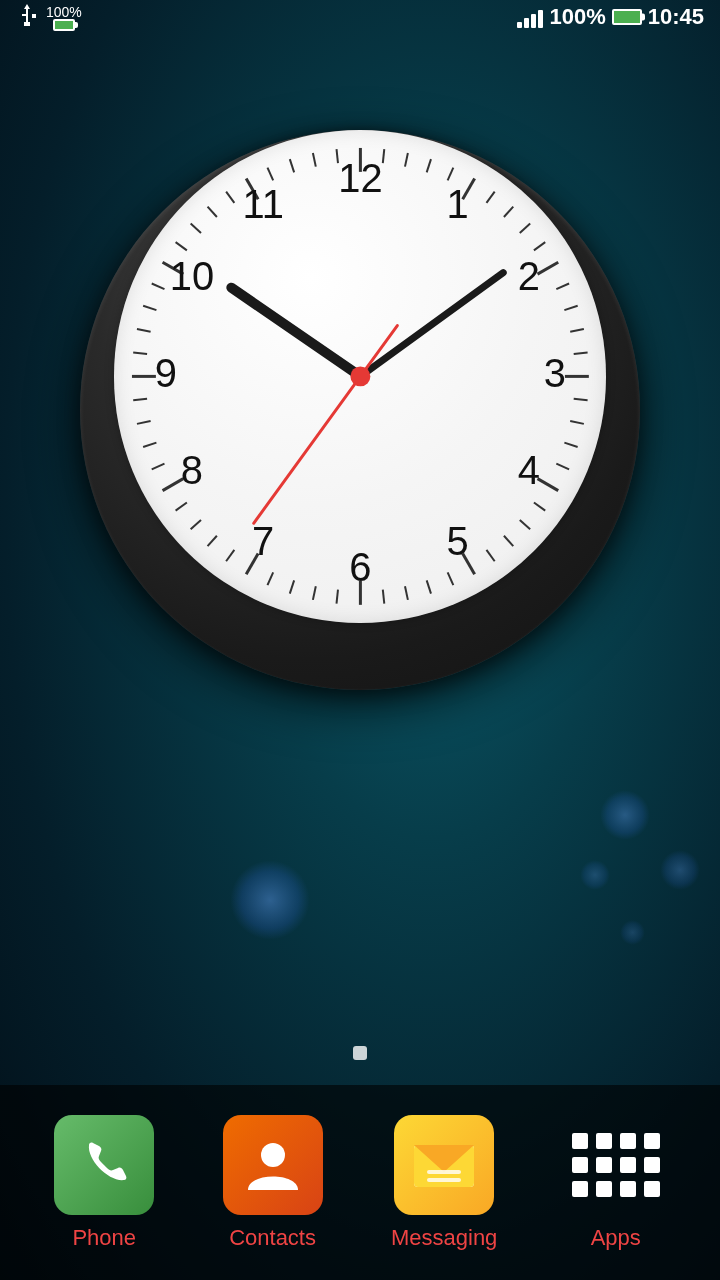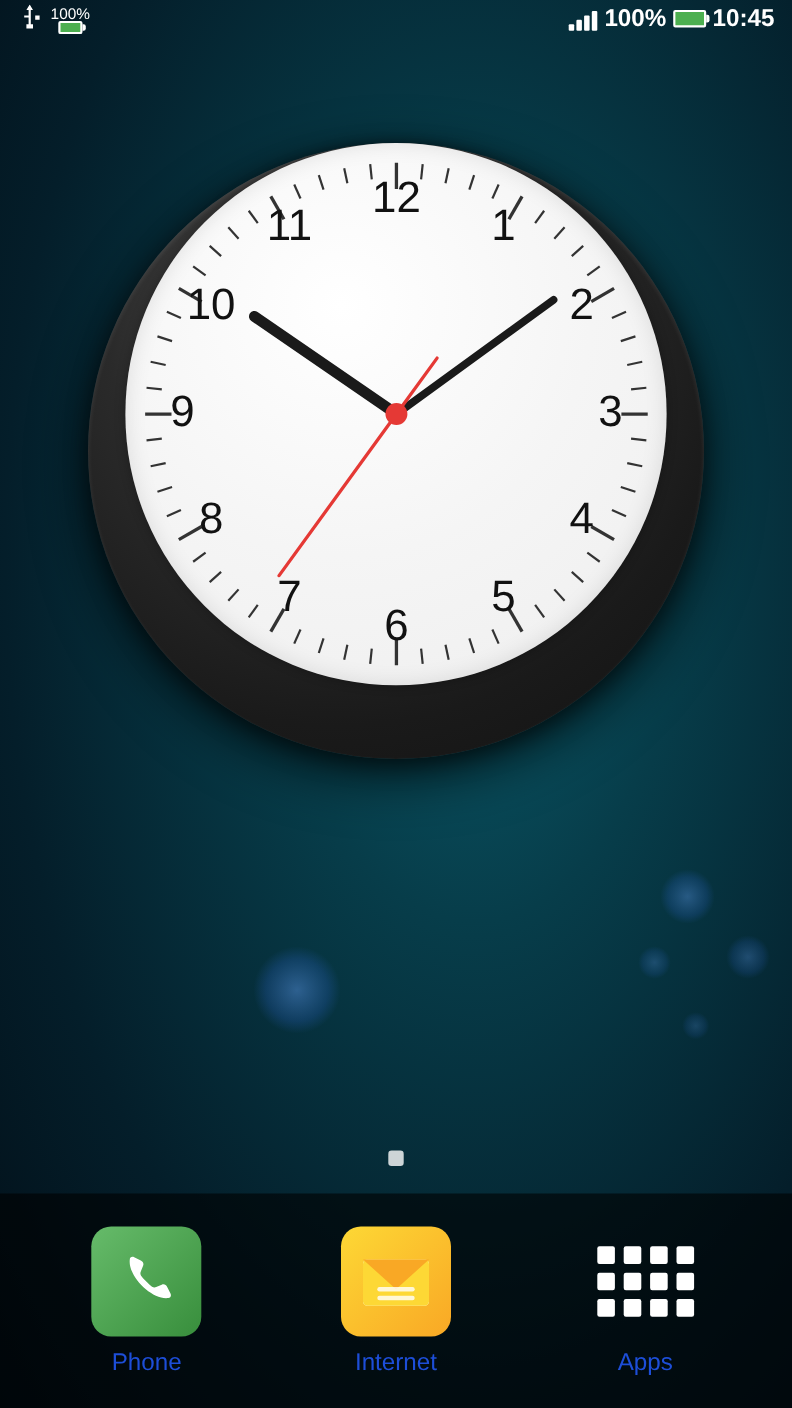--- a/index.html
+++ b/index.html
@@ -201,21 +201,21 @@
       width: 100px;
       height: 100px;
       border-radius: 18px;
       display: flex;
       align-items: center;
       justify-content: center;
       overflow: hidden;
     }
 
     .dock-label {
-      color: #1d4ed8;
+      color: #ef4444;
       font-size: 22px;
     }
 
     
     .icon-phone {
       background: linear-gradient(135deg, #66bb6a, #388e3c);
     }
 
     
     .icon-contacts {
@@ -391,36 +391,45 @@
 
   <div class="dock-item">
     <div class="dock-icon icon-phone">
       <svg width="60" height="60" viewBox="0 0 60 60" fill="white">
         <path d="M15 10 C15 8 17 7 19 8 L25 11 C27 12 28 14 27 16 L25 21 C24 23 25 25 27 27 L33 33 C35 35 37 36 39 35 L44 33 C46 32 48 33 49 35 L52 41 C53 43 52 45 50 45 C35 47 13 25 15 10Z"></path>
       </svg>
     </div>
     <span class="dock-label">Phone</span>
   </div>
 
+  <div class="dock-item">
+    <div class="dock-icon icon-contacts">
+      <svg width="70" height="70" viewBox="0 0 70 70" fill="white">
+        <circle cx="35" cy="25" r="12"></circle>
+        <path d="M10 60 C10 42 60 42 60 60Z"></path>
+      </svg>
+    </div>
+    <span class="dock-label">Contacts</span>
+  </div>
 
   <div class="dock-item">
     <div class="dock-icon icon-messaging">
       <svg width="70" height="70" viewBox="0 0 70 70">
 
         <rect x="5" y="15" width="60" height="42" rx="4" ry="4" fill="white"></rect>
 
         <rect x="5" y="15" width="60" height="42" rx="4" ry="4" fill="#fdd835"></rect>
 
         <polygon points="5,15 35,42 65,15" fill="#f9a825"></polygon>
 
         <rect x="18" y="48" width="34" height="4" rx="2" fill="white" opacity="0.8"></rect>
         <rect x="18" y="40" width="34" height="4" rx="2" fill="white" opacity="0.8"></rect>
       </svg>
     </div>
-    <span class="dock-label">Internet</span>
+    <span class="dock-label">Messaging</span>
   </div>
 
 
   <div class="dock-item">
     <div class="dock-icon icon-apps">
       <div class="apps-grid">
         <div class="apps-dot"></div>
         <div class="apps-dot"></div>
         <div class="apps-dot"></div>
         <div class="apps-dot"></div>

